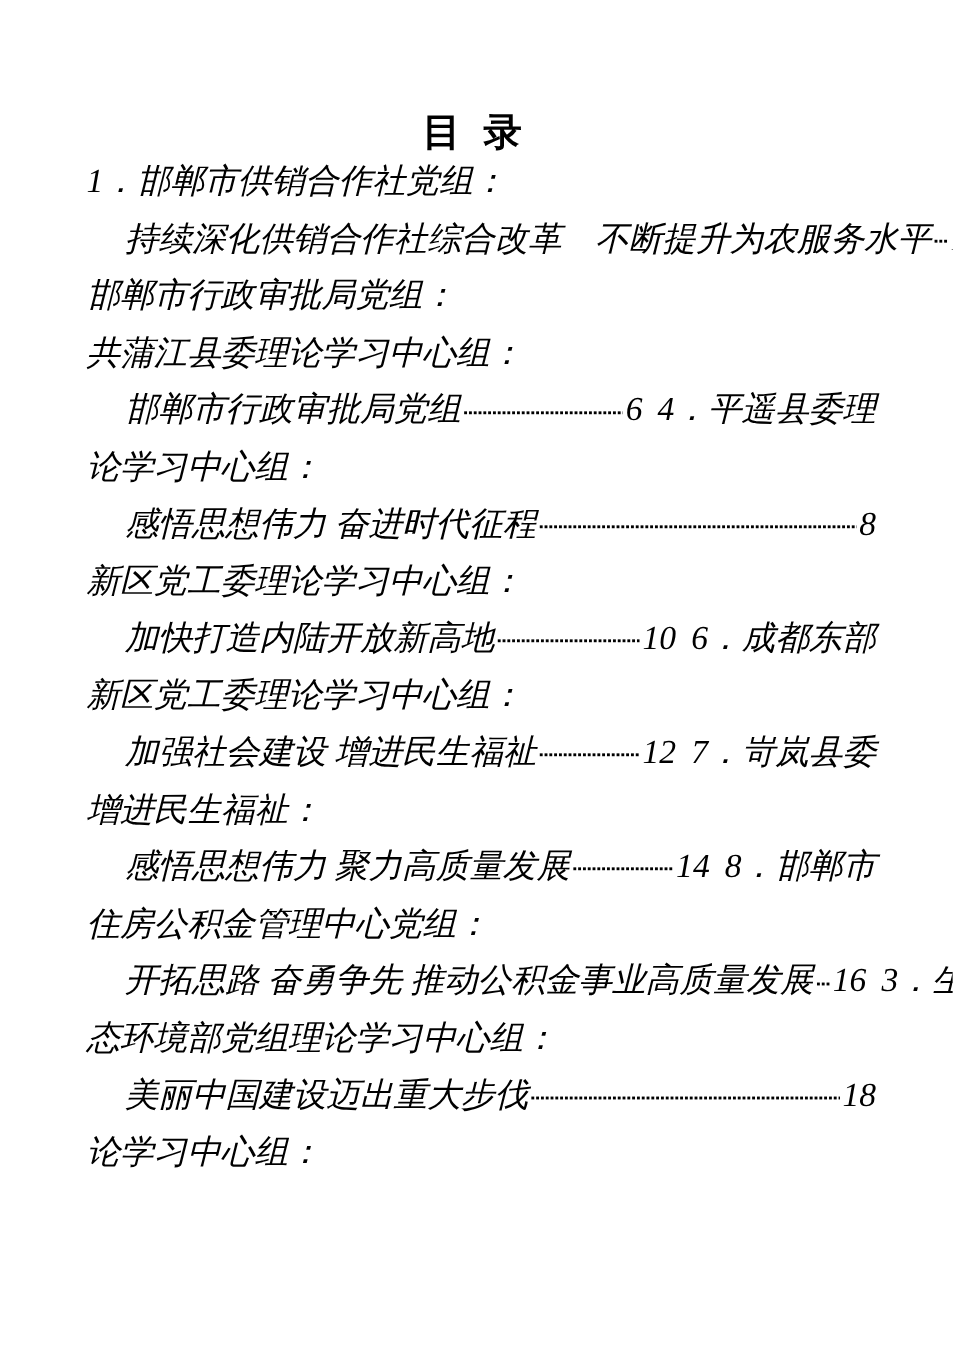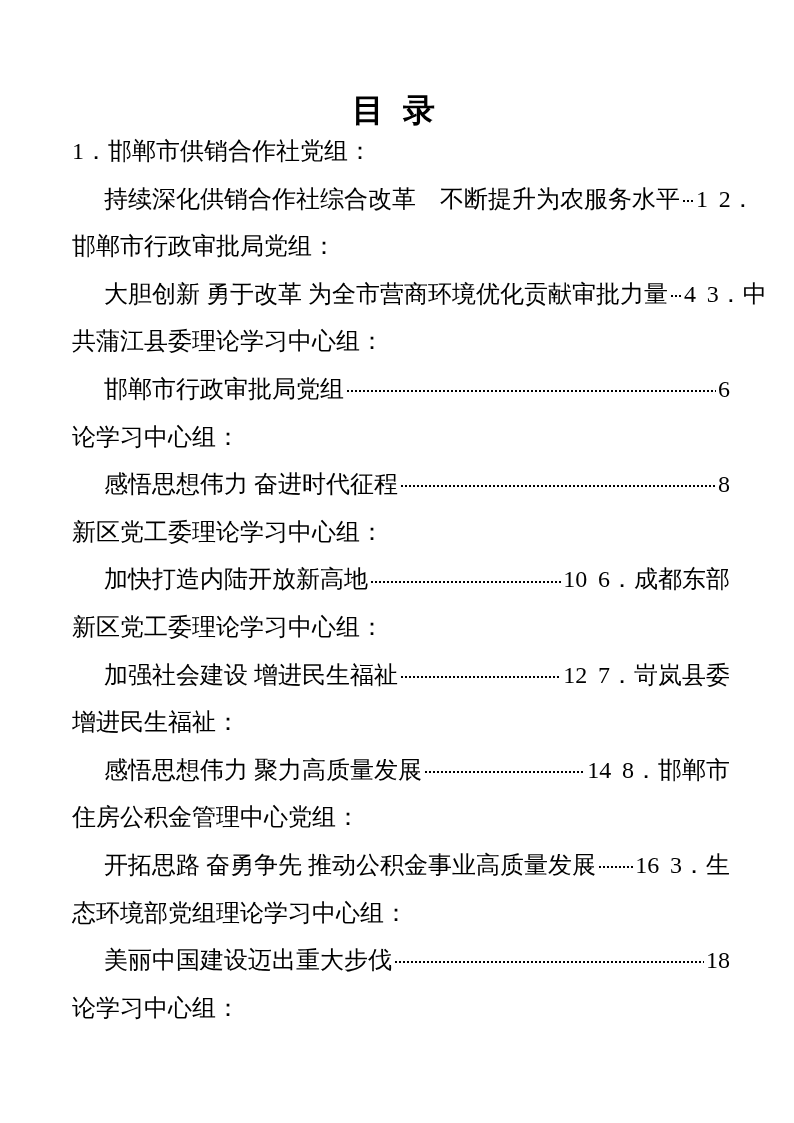--- a/index.html
+++ b/index.html
@@ -33,22 +33,23 @@
     letter-spacing: 1px;
   }
   .toc-lines {
     margin-top: 0;
   }
   .line {
     display: flex;
     align-items: center;
     height: 47.6px;
     line-height: 47.6px;
-    font-size: 24px;
+    font-size: 28px;
     white-space: pre;
+    font-style: italic;
   }
   .line.indent {
     padding-left: 32px;
   }
   .line-text {
     flex: 0 0 auto;
   }
   .dots {
     flex: 1 1 auto;
     align-self: center;
@@ -86,36 +87,31 @@
     <span class="dots"></span>
     <span class="page-num">1</span>
     <span class="tail">2．</span>
   </div>
         <div class="line">
     <span class="line-text">邯郸市行政审批局党组：</span>
     
     
     
   </div>
-        <div class="line indent">
-    <span class="line-text">大胆创新 勇于改革 为全市营商环境优化贡献审批力量</span>
-    <span class="dots"></span>
-    <span class="page-num">4</span>
-    <span class="tail">3．中</span>
-  </div>
         <div class="line">
     <span class="line-text">共蒲江县委理论学习中心组：</span>
     
     
     
   </div>
         <div class="line indent">
     <span class="line-text">邯郸市行政审批局党组</span>
     <span class="dots"></span>
     <span class="page-num">6</span>
+    <span class="tail">4．平遥县委理</span>
   </div>
         <div class="line">
     <span class="line-text">论学习中心组：</span>
     
     
     
   </div>
         <div class="line indent">
     <span class="line-text">感悟思想伟力 奋进时代征程</span>
     <span class="dots"></span>

